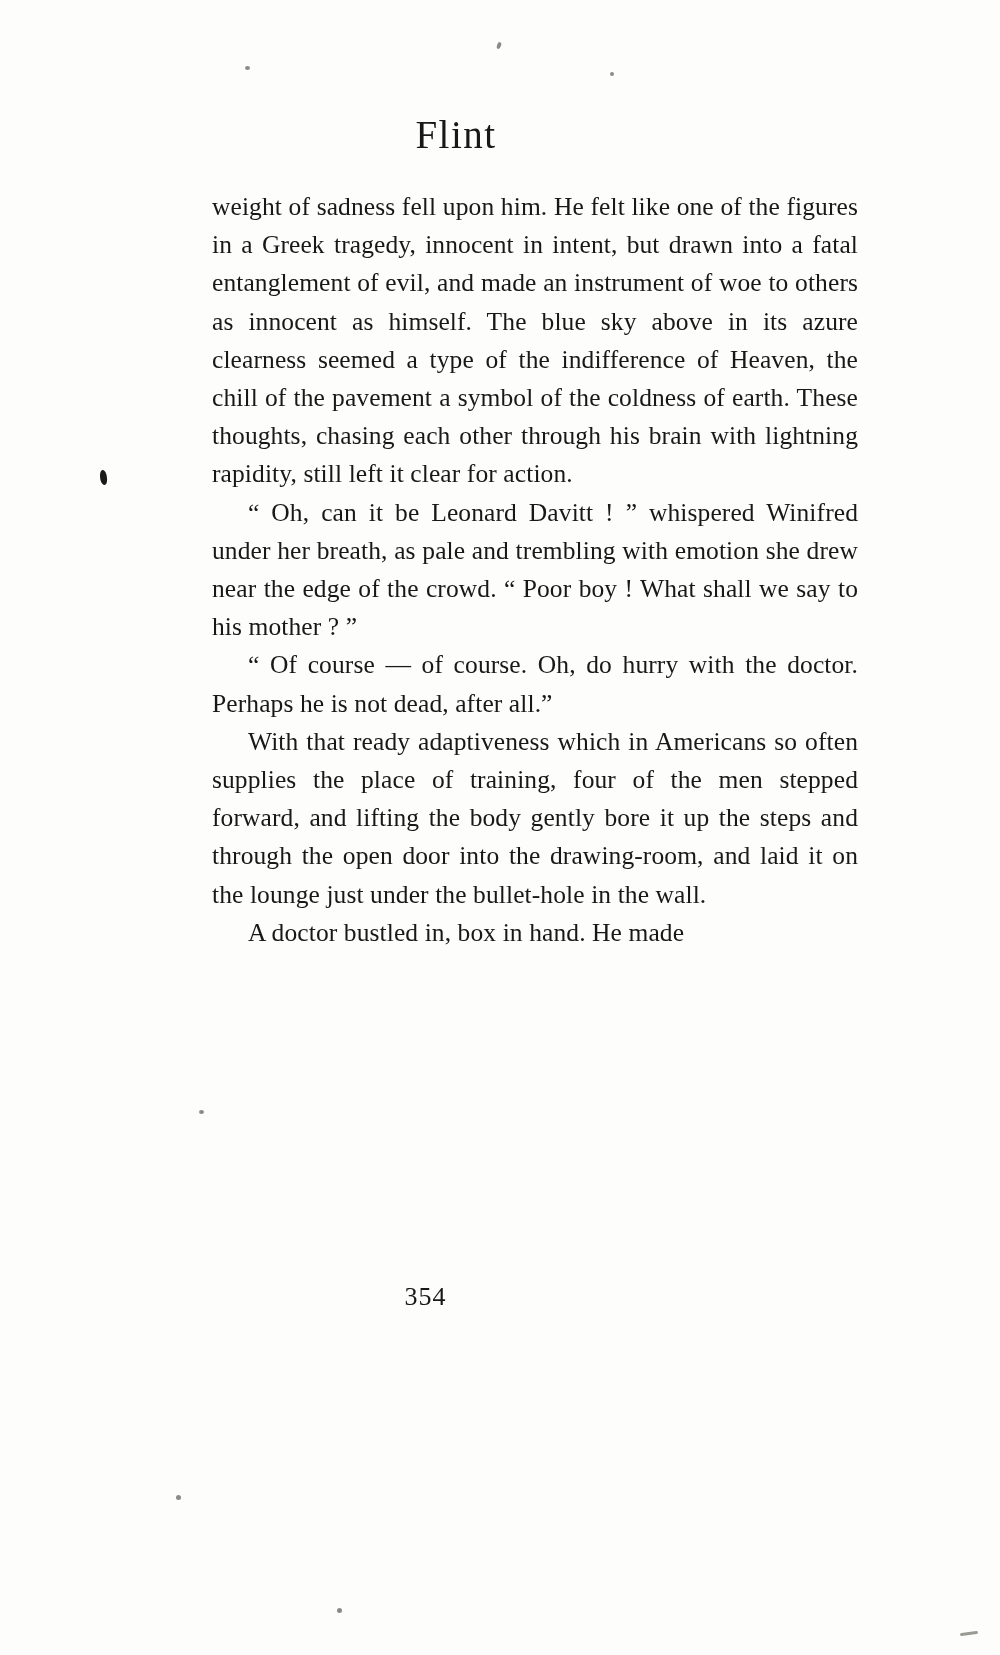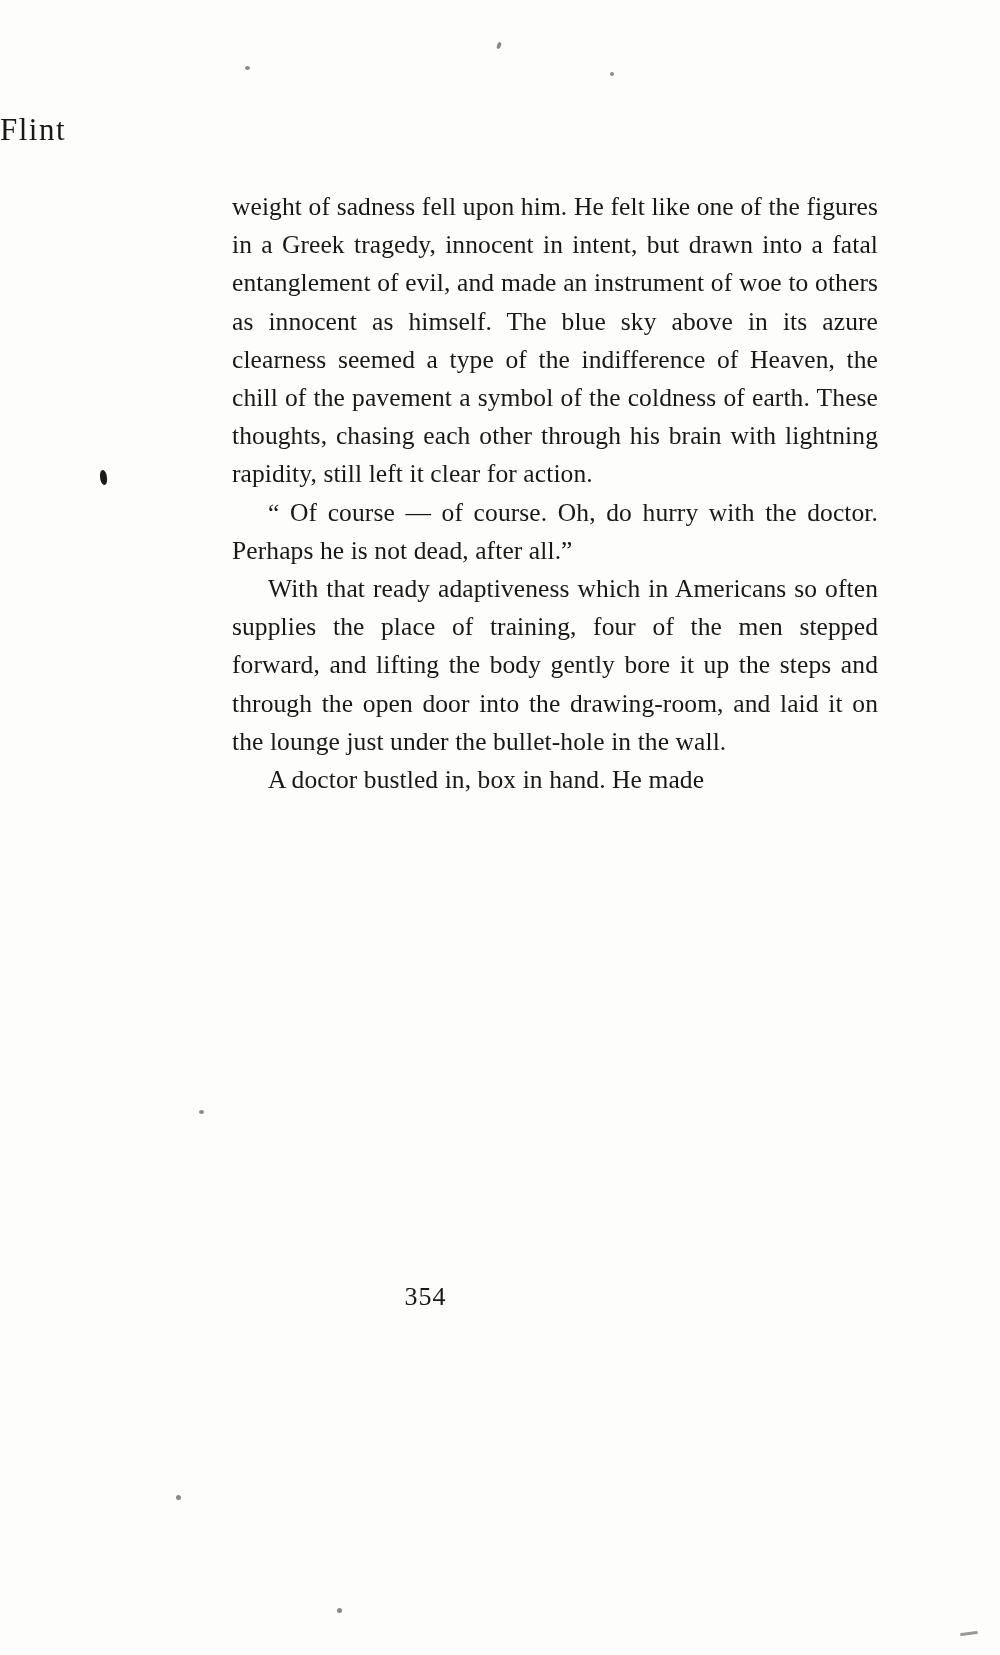--- a/index.html
+++ b/index.html
@@ -43,28 +43,29 @@
     background: #1b1b1b;
     border-radius: 55% 45% 50% 50% / 60% 40% 60% 40%;
     transform: rotate(-12deg);
   }
 
   .running-head {
     position: absolute;
     top: 112px;
     left: 0;
     width: 912px;
-    font-size: 31px;
+    text-align: center;
+    font-size: 39px;
     letter-spacing: 1.5px;
     font-family: "Liberation Serif", "DejaVu Serif", serif;
   }
 
   .textblock {
     position: absolute;
-    left: 232px;
+    left: 212px;
     top: 188px;
     width: 646px;
   }
 
   p {
     margin: 0;
     font-size: 25.5px;
     line-height: 38.2px;
     text-align: justify;
     text-justify: inter-word;
@@ -99,20 +100,21 @@
   <div class="speck s5"></div>
   <div class="speck s6"></div>
   <div class="speck s7"></div>
 
   <div class="margin-mark"></div>
 
   <div class="running-head">Flint</div>
 
   <div class="textblock">
     <p class="cont">weight of sadness fell upon him.  He felt like one of the figures in a Greek tragedy, innocent in intent, but drawn into a fatal entanglement of evil, and made an instrument of woe to others as innocent as himself.   The blue sky above in its azure clearness seemed a type of the indifference of Heaven, the chill of the pavement a symbol of the coldness of earth.   These thoughts, chasing each other through his brain with lightning rapidity, still left it clear for action.</p>
+    <p class="indent">“ Oh, can it be Leonard Davitt ! ” whispered Winifred under her breath, as pale and trembling with emotion she drew near the edge of the crowd.  “ Poor boy !  What shall we say to his mother ? ”</p>
     <p class="indent">“ Of course — of course.   Oh, do hurry with the doctor.   Perhaps he is not dead, after all.”</p>
     <p class="indent">With that ready adaptiveness which in Americans so often supplies the place of training, four of the men stepped forward, and lifting the body gently bore it up the steps and through the open door into the drawing-room, and laid it on the lounge just under the bullet-hole in the wall.</p>
     <p class="indent">A doctor bustled in, box in hand.   He made</p>
   </div>
 
   <div class="folio">354</div>
 
 </div>
 
 </body></html>

